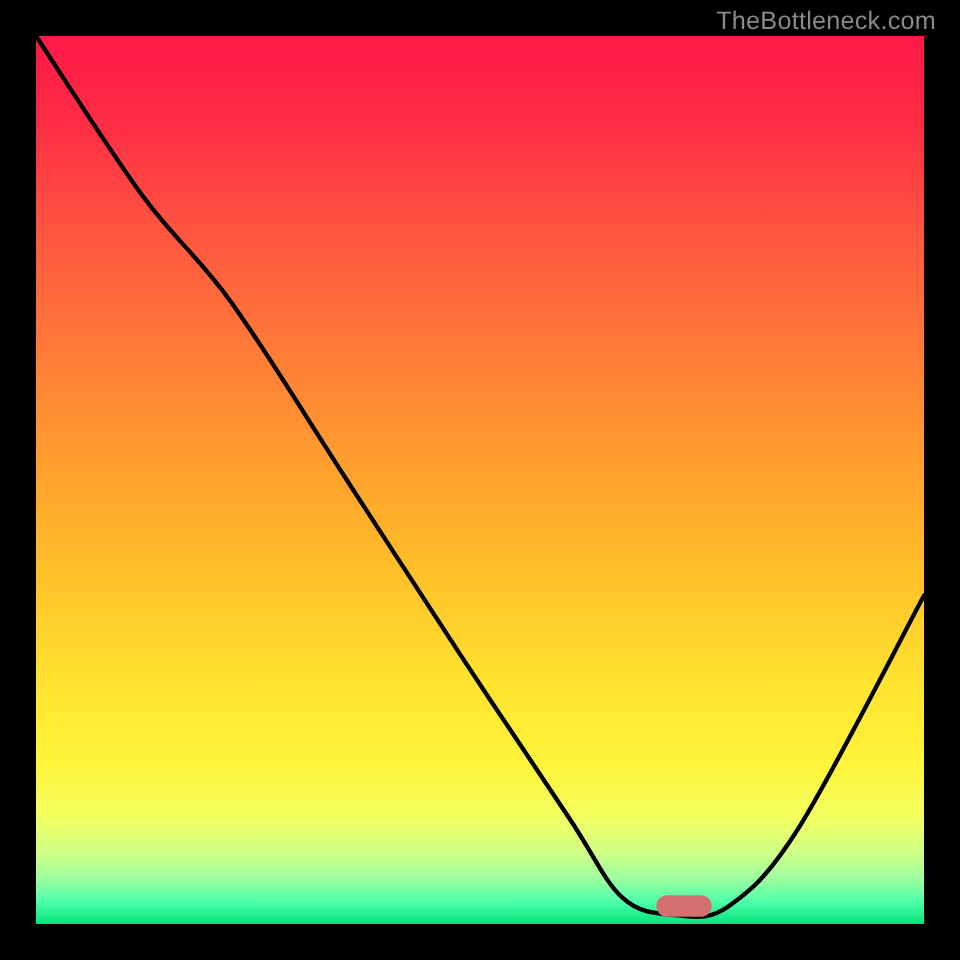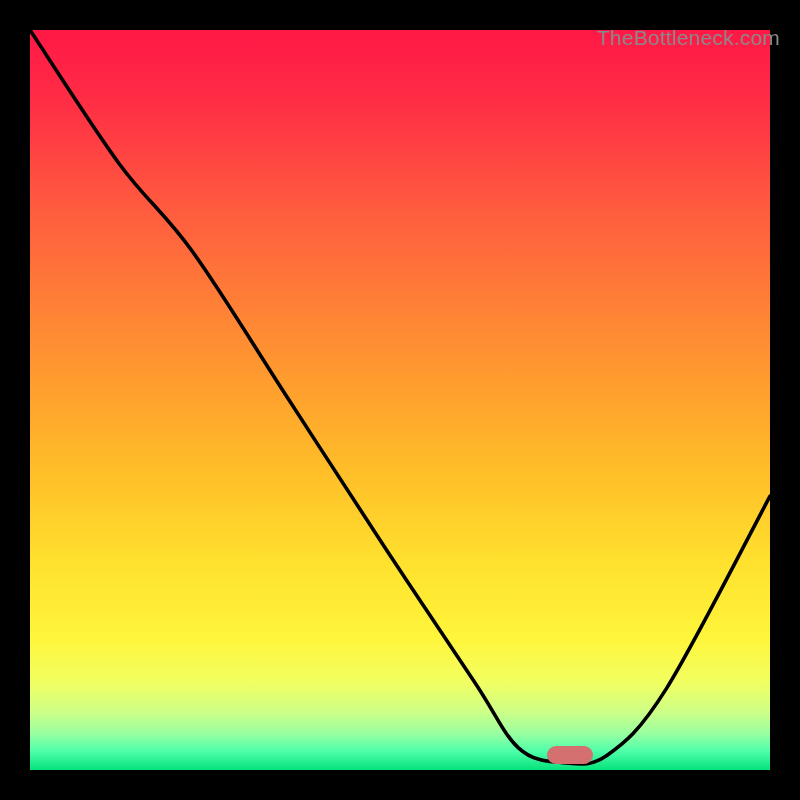--- a/index.html
+++ b/index.html
@@ -32,21 +32,20 @@
     inset: 0;
   }
   .watermark {
     position: absolute;
     top: 6px;
     right: 20px;
     color: #8a8a8a;
     font-size: 21px;
     letter-spacing: 0.2px;
     user-select: none;
-    margin-top: 20px;
   }
   svg.curve {
     position: absolute;
     inset: 0;
     width: 100%;
     height: 100%;
   }
   .marker {
     position: absolute;
     width: 46px;

